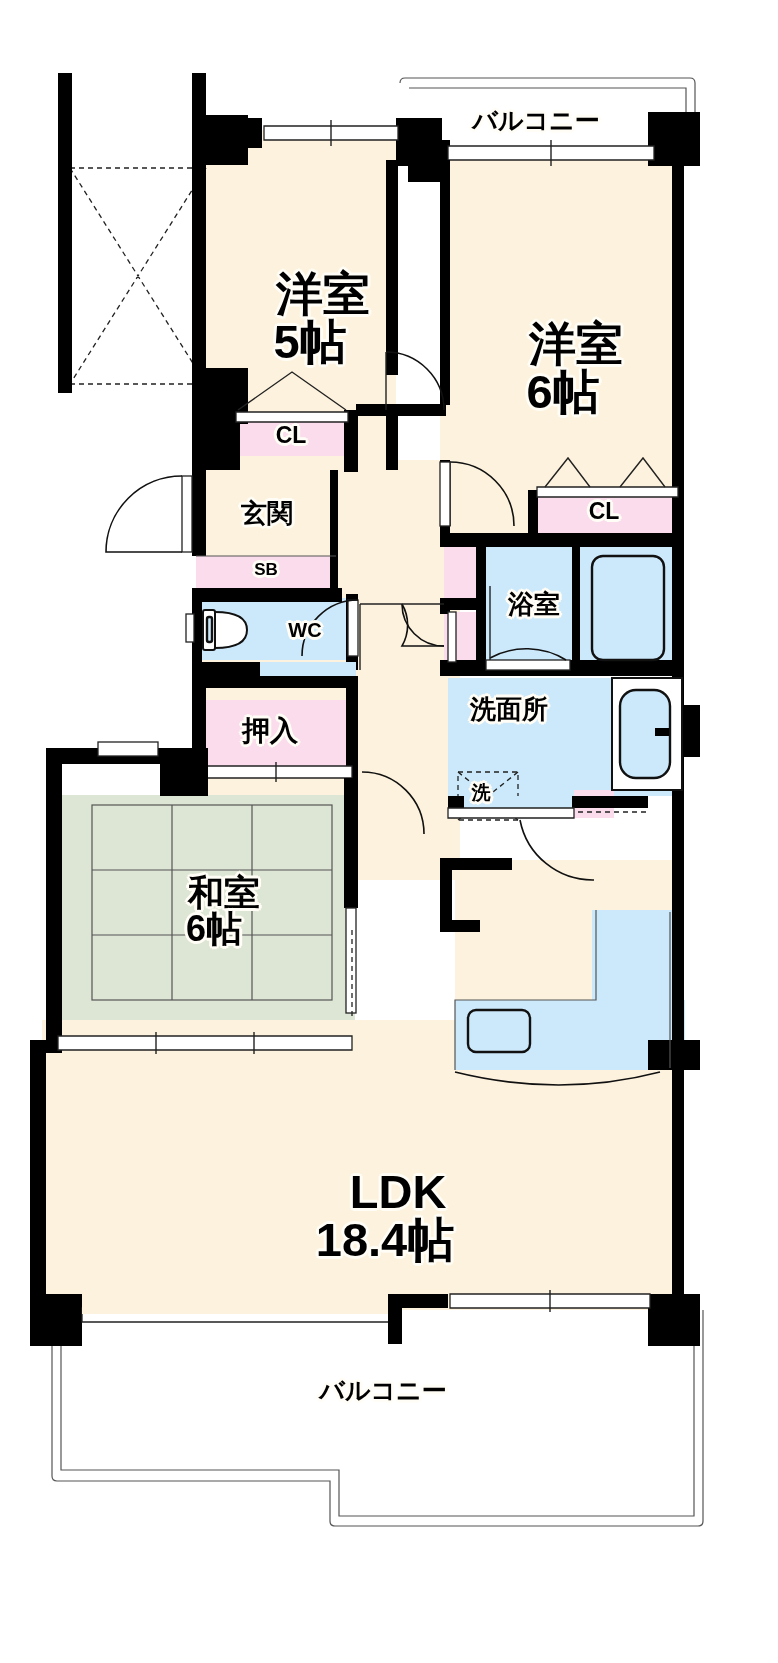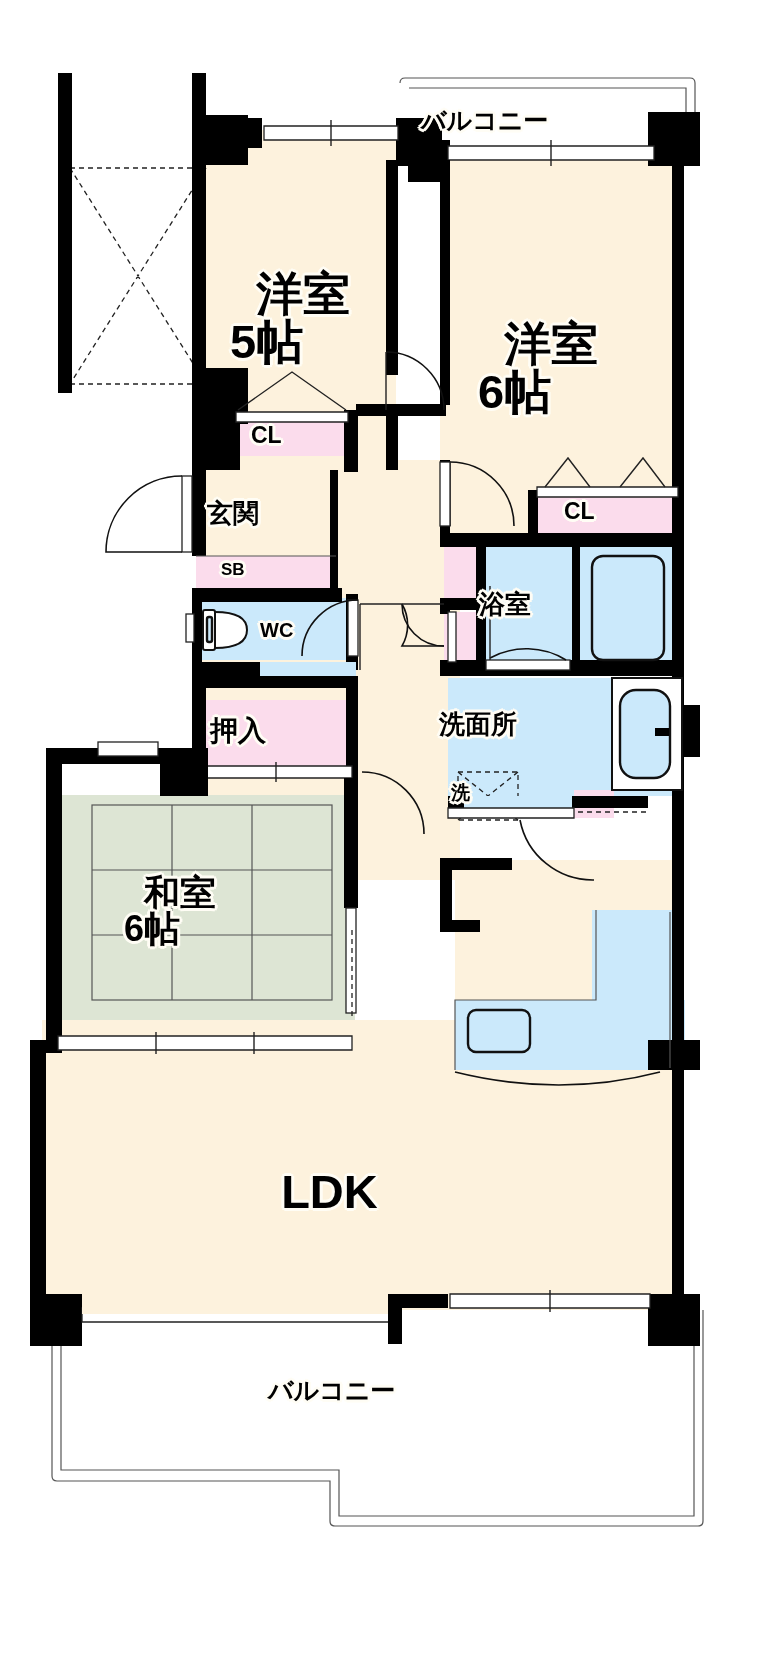--- a/index.html
+++ b/index.html
@@ -1,19 +1,19 @@
 <!DOCTYPE html>
 <html><head>
 <meta charset="utf-8">
 <style>
   html,body{margin:0;padding:0;background:#ffffff;}
   body{font-family:"Liberation Sans","DejaVu Sans",sans-serif;}
   #plan{position:relative;width:778px;height:1663px;background:#ffffff;overflow:hidden;}
   #plan svg{position:absolute;left:0;top:0;}
-  .lbl{position:absolute;color:#000;font-weight:bold;line-height:1.02;
+  .lbl{position:absolute;color:#000;font-weight:bold;line-height:1.02;text-align:center;
        white-space:pre;pointer-events:none;
        text-shadow:
          2px 0 0 #fffdf5,-2px 0 0 #fffdf5,0 2px 0 #fffdf5,0 -2px 0 #fffdf5,
          2px 2px 0 #fffdf5,-2px 2px 0 #fffdf5,2px -2px 0 #fffdf5,-2px -2px 0 #fffdf5,
          3px 0 0 #fffdf5,-3px 0 0 #fffdf5,0 3px 0 #fffdf5,0 -3px 0 #fffdf5;}
 </style>
 </head>
 <body>
 
 <div id="plan">
@@ -229,38 +229,38 @@
 
 <div class="lbl" style="left:563px;top:272px;width:170px;margin-left:-85px;font-size:47px;">
   <span>洋室</span><br><span>6帖</span>
 </div>
 
 <div class="lbl" style="left:214px;top:838px;width:180px;margin-left:-90px;font-size:36px;">
   <span>和室</span><br><span>6帖</span>
 </div>
 
 <div class="lbl" style="left:385px;top:1120px;width:260px;margin-left:-130px;font-size:47px;">
-  <span>LDK</span><br>
+  <span>LDK</span><br><span>18.4帖</span>
 </div>
 
 <div class="lbl" style="left:536px;top:108px;width:230px;margin-left:-115px;font-size:25px;">バルコニー</div>
 
 <div class="lbl" style="left:383px;top:1378px;width:230px;margin-left:-115px;font-size:25px;">バルコニー</div>
 
 <div class="lbl" style="left:267px;top:500px;width:120px;margin-left:-60px;font-size:26px;">玄関</div>
 
 <div class="lbl" style="left:266px;top:561px;width:90px;margin-left:-45px;font-size:17px;">SB</div>
 
 <div class="lbl" style="left:305px;top:620px;width:90px;margin-left:-45px;font-size:20px;">WC</div>
 
 <div class="lbl" style="left:270px;top:717px;width:120px;margin-left:-60px;font-size:28px;">押入</div>
 
 <div class="lbl" style="left:291px;top:424px;width:80px;margin-left:-40px;font-size:23px;">CL</div>
 
 <div class="lbl" style="left:604px;top:500px;width:80px;margin-left:-40px;font-size:23px;">CL</div>
 
 <div class="lbl" style="left:534px;top:591px;width:110px;margin-left:-55px;font-size:26px;">浴室</div>
 
-<div class="lbl" style="left:509px;top:711px;width:140px;margin-left:-70px;font-size:26px;">洗面所</div>
+<div class="lbl" style="left:509px;top:696px;width:140px;margin-left:-70px;font-size:26px;">洗面所</div>
 
 <div class="lbl" style="left:481px;top:783px;width:60px;margin-left:-30px;font-size:19px;">洗</div>
 
 </div>
 
 </body></html>

